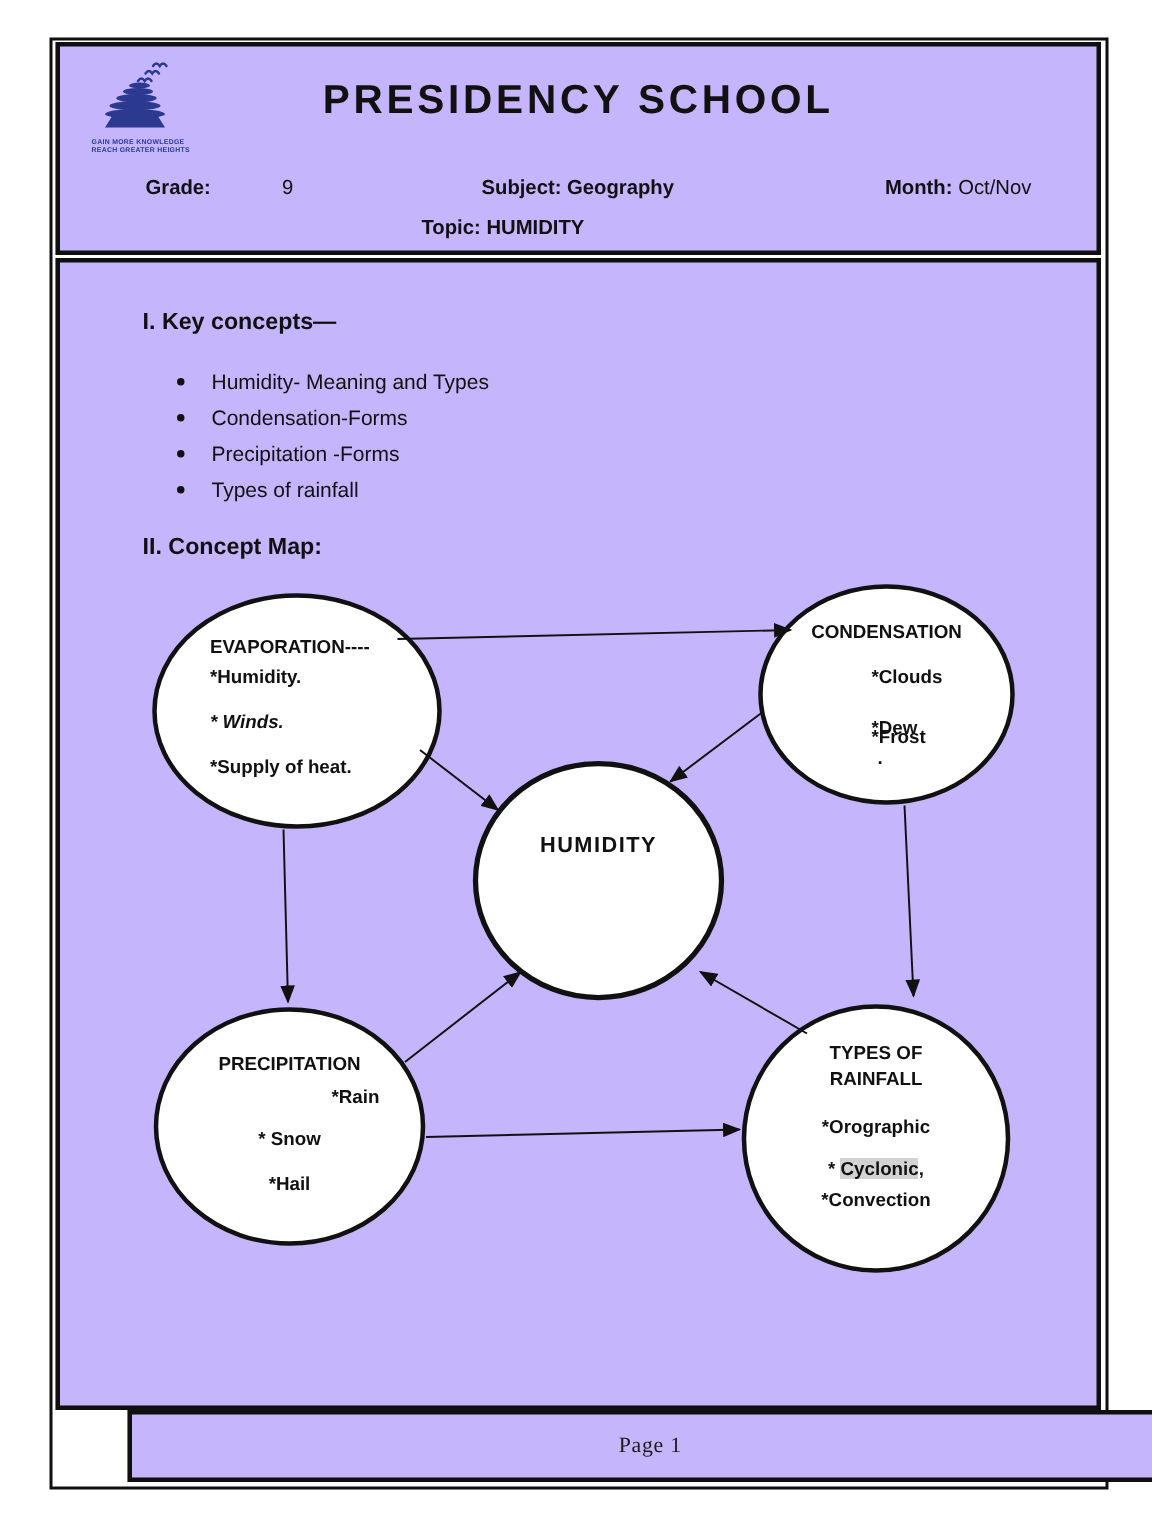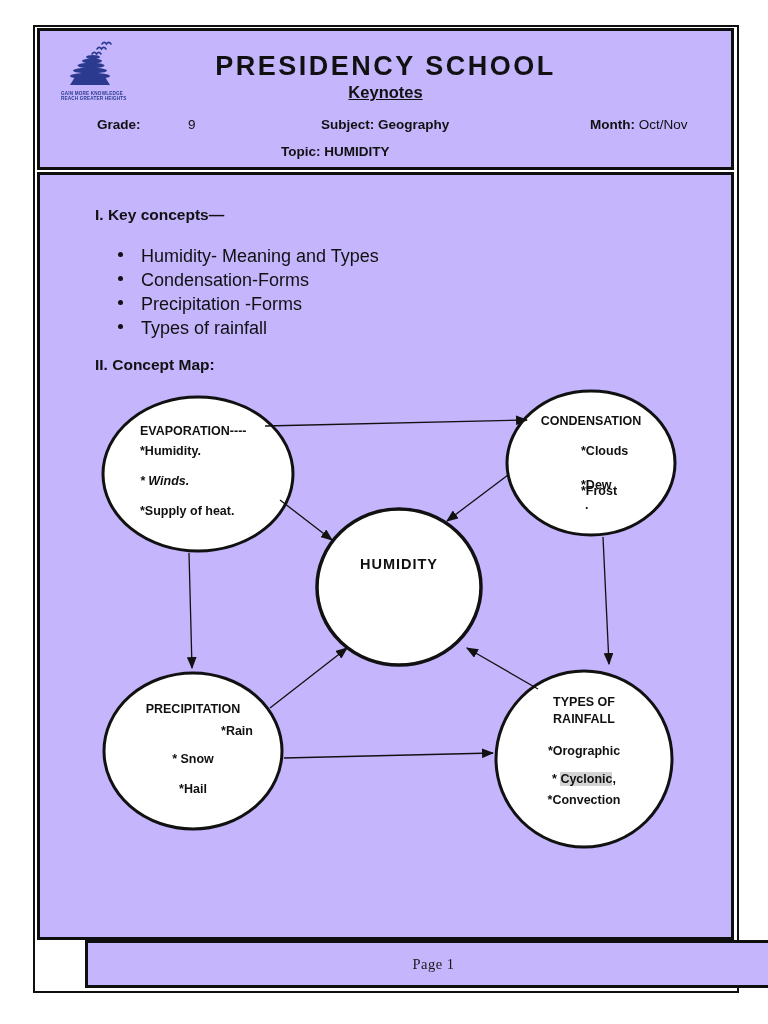--- a/index.html
+++ b/index.html
@@ -27,21 +27,21 @@
   .f-subject     { left:281px; top:86px; font-weight:bold; }
   .f-month       { left:525px; top:86px;margin-left:25px; }
   .f-month .lbl  { font-weight:bold; }
   .f-topic       { left:241px; top:113px; font-weight:bold; }
 
   
   .heading { position:absolute; left:55px; font-size:15.5px; font-weight:bold; white-space:nowrap; }
   .h-key   { top:31px; }
   .h-map   { top:181px; }
   .h-terms { top:729px; }
-  .bullet-text { position:absolute; left:101px; font-size:18px; white-space:nowrap; }
+  .bullet-text { position:absolute; left:101px; font-size:14px; white-space:nowrap; }
   .bullet-dot  { position:absolute; left:78px; width:5px; height:5px; border-radius:50%; background:#111; }
 
   .diagram-svg { position:absolute; left:0; top:0; }
 
   .nlabel { position:absolute; font-size:12.5px; font-weight:bold; white-space:nowrap; }
   .ncenter { text-align:center; width:170px; }
   .hum-label { font-size:14.5px; letter-spacing:1px; }
   .hl { background:#d3d3d3; }
 
   
@@ -69,21 +69,20 @@
           <path d="M28,15 c1.5,-2.2 3,-2.2 4.5,0 c1.5,-2.2 3,-2.2 4.5,0"></path>
           <path d="M33,10 c1.5,-2.2 3,-2.2 4.5,0 c1.5,-2.2 3,-2.2 4.5,0"></path>
           <path d="M38,5  c1.5,-2.2 3,-2.2 4.5,0 c1.5,-2.2 3,-2.2 4.5,0"></path>
         </g>
       </svg>
       <div class="slogan">GAIN  MORE  KNOWLEDGE</div>
       <div class="slogan">REACH GREATER HEIGHTS</div>
     </div>
 
     <div class="school-title">PRESIDENCY SCHOOL</div>
-    <div class="subtitle">Keynotes</div>
 
     <span class="hfield f-grade-label">Grade:</span>
     <span class="hfield f-grade-value">9</span>
 
     <span class="hfield f-subject"><b>Subject:</b>&nbsp;<span style="font-weight:bold;">Geography</span></span>
 
     <span class="hfield f-month"><span class="lbl">Month:</span>&nbsp;<span>Oct/Nov</span></span>
 
     <span class="hfield f-topic"><span>Topic:</span>&nbsp;<span>HUMIDITY</span></span>
   </div>

